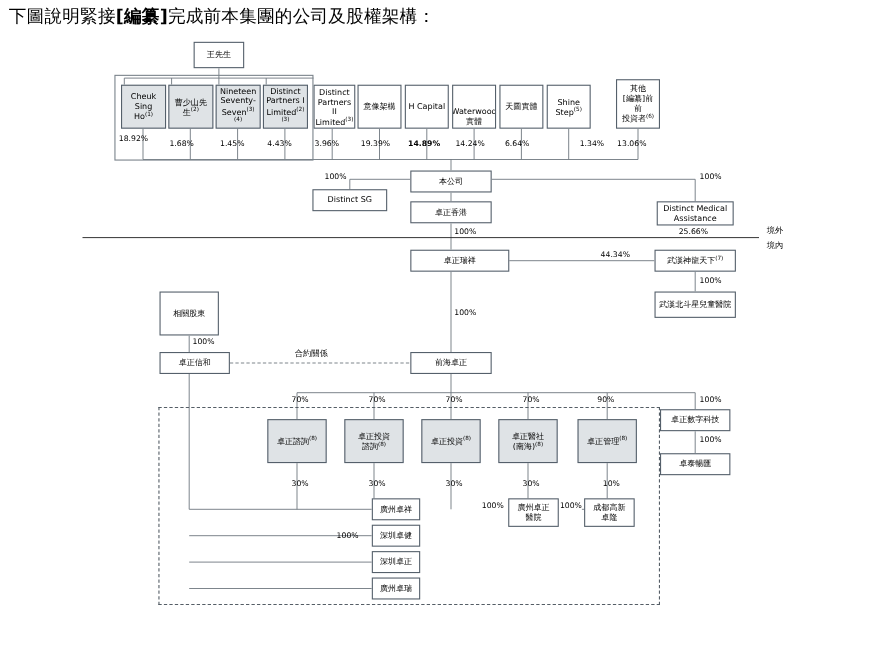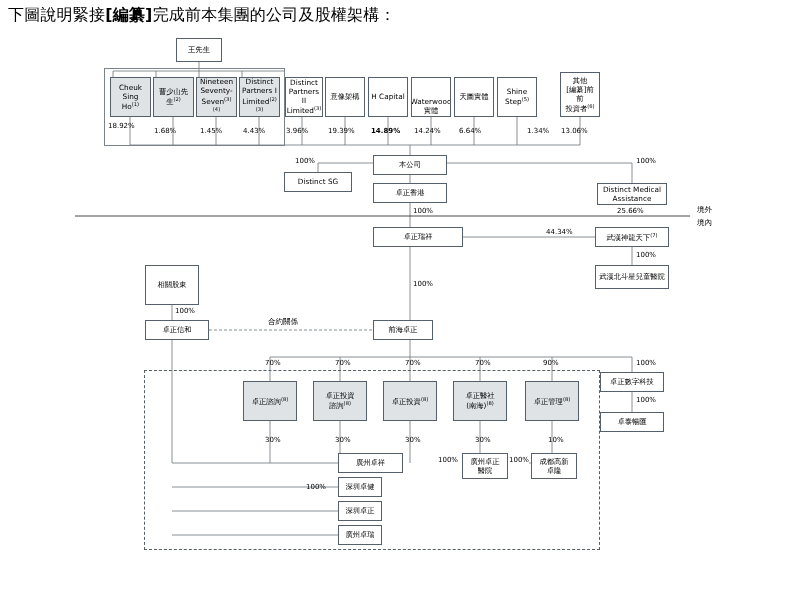--- a/index.html
+++ b/index.html
@@ -254,21 +254,21 @@
   <span>相關股東</span>
 </div>
 <div class="pct" style="left:175px; top:308px;">100%</div>
 
 <div class="node" style="left:145px; top:320px; width:64px; height:20px;font-family:Liberation Serif, serif;">
   <span>卓正信和</span>
 </div>
 
 <div class="lbl" style="left:268px; top:318px;">合約關係</div>
 
-<div class="node" style="left:373px; top:320px; width:60px; height:20px;">
+<div class="node" style="left:373px; top:320px; width:74px; height:20px;">
   <span>前海卓正</span>
 </div>
 
 <div class="pct" style="left:265px; top:360px;">70%</div>
 <div class="pct" style="left:335px; top:360px;">70%</div>
 <div class="pct" style="left:405px; top:360px;">70%</div>
 <div class="pct" style="left:475px; top:360px;">70%</div>
 <div class="pct" style="left:543px; top:360px;">90%</div>
 <div class="pct" style="left:636px; top:360px;">100%</div>
 
@@ -296,21 +296,21 @@
   <span>卓泰暢匯</span>
 </div>
 
 <div class="pct" style="left:265px; top:437px;">30%</div>
 <div class="pct" style="left:335px; top:437px;">30%</div>
 <div class="pct" style="left:405px; top:437px;">30%</div>
 <div class="pct" style="left:475px; top:437px;">30%</div>
 <div class="pct" style="left:548px; top:437px;">10%</div>
 <div class="pct" style="left:306px; top:484px;">100%</div>
 
-<div class="node" style="left:338px; top:453px; width:65px; height:20px;">
+<div class="node" style="left:338px; top:453px; width:44px; height:20px;">
   <span>廣州卓祥</span>
 </div>
 <div class="node" style="left:338px; top:477px; width:44px; height:20px;">
   <span>深圳卓健</span>
 </div>
 <div class="node" style="left:338px; top:501px; width:44px; height:20px;">
   <span>深圳卓正</span>
 </div>
 <div class="node" style="left:338px; top:525px; width:44px; height:20px;">
   <span>廣州卓瑞</span>

